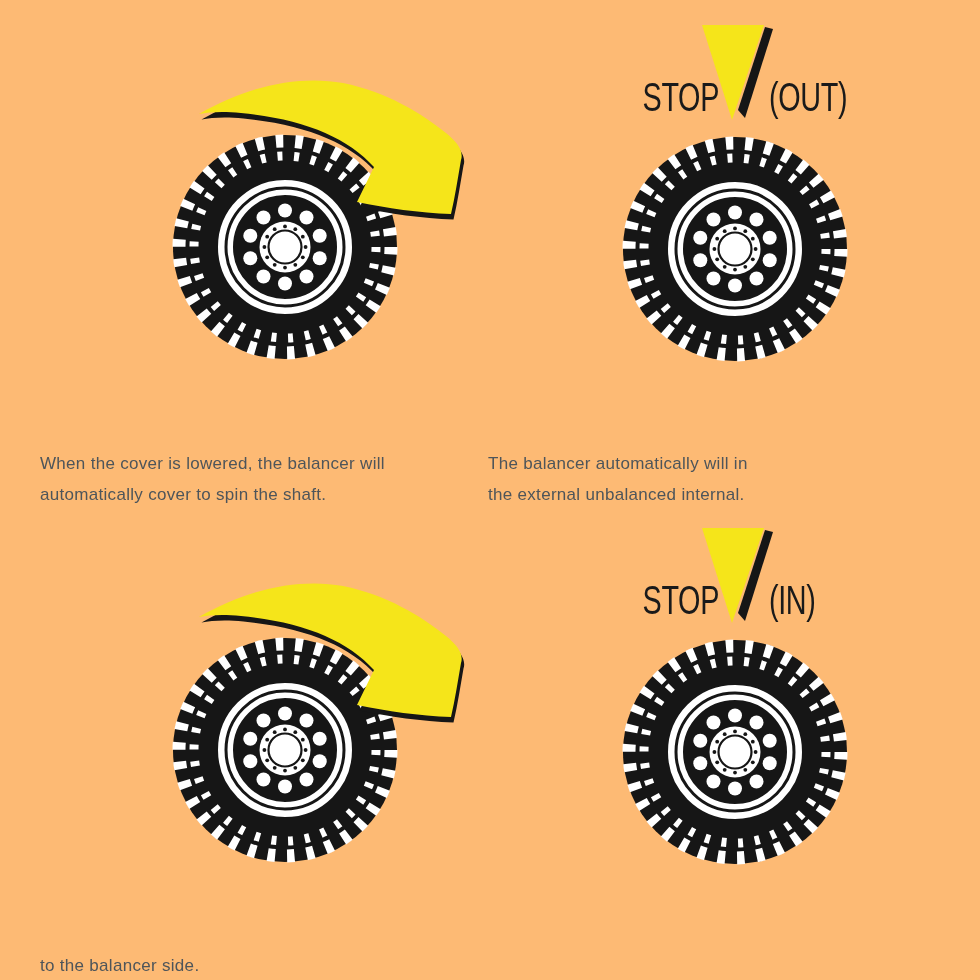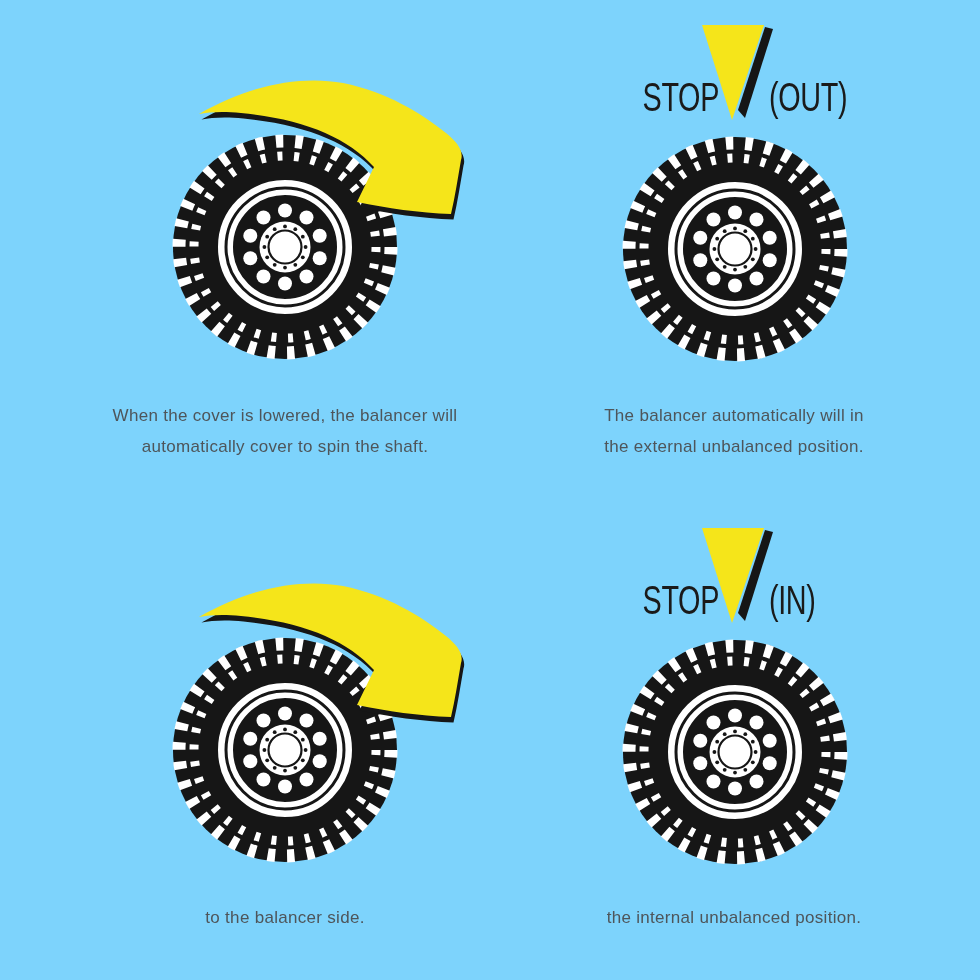--- a/index.html
+++ b/index.html
@@ -1,23 +1,23 @@
 <!DOCTYPE html>
 <html><head>
 <meta charset="utf-8">
 <style>
   html,body{margin:0;padding:0;background:#ffffff;}
   .stage{
-    position:relative;width:980px;height:980px;background:#7dd3fc;
+    position:relative;width:980px;height:980px;background:#fdba74;
     font-family:"Liberation Sans",sans-serif;overflow:hidden;
   }
   svg.ill{position:absolute;display:block;}
   .caption{
-    position:absolute;text-align:center;
-    color:#4E555A;font-size:17px;line-height:31px;letter-spacing:.3px;
+    position:absolute;
+    color:#4E555A;font-size:17px;line-height:31px;letter-spacing:.3px;margin-top:48px;
   }
   .cap-line{white-space:nowrap;}
   .marker-text{
     font-family:"Liberation Sans",sans-serif;
     font-size:40px;fill:#1a1a1a;letter-spacing:-0.5px;
   }
   .ink{fill:#161616;}
 </style>
 </head>
 <body>
@@ -123,23 +123,22 @@
     <text class="marker-text" transform="translate(121,95) scale(0.72,1)" text-anchor="end">STOP</text>
     <text class="marker-text" transform="translate(171,95) scale(0.72,1)">(IN)</text>
   </svg>
 
   <div class="caption" style="left:40px;top:400px;width:490px">
     <div class="cap-line">When the cover is lowered, the balancer will</div>
     <div class="cap-line">automatically cover to spin the shaft.</div>
   </div>
   <div class="caption" style="left:488px;top:400px;width:492px">
     <div class="cap-line">The balancer automatically will in</div>
-    <div class="cap-line">the external unbalanced position.</div>
+    <div class="cap-line">the external unbalanced internal.</div>
   </div>
 
   <div class="caption" style="left:40px;top:902px;width:490px">
     <div class="cap-line">to the balancer side.</div>
   </div>
   <div class="caption" style="left:488px;top:902px;width:492px">
-    <div class="cap-line">the internal unbalanced position.</div>
   </div>
 
 </div>
 
 </body></html>

